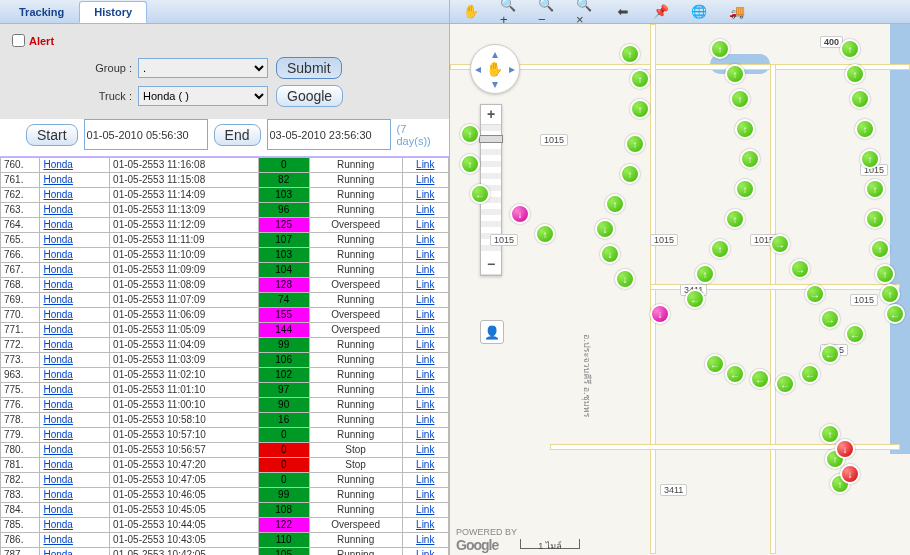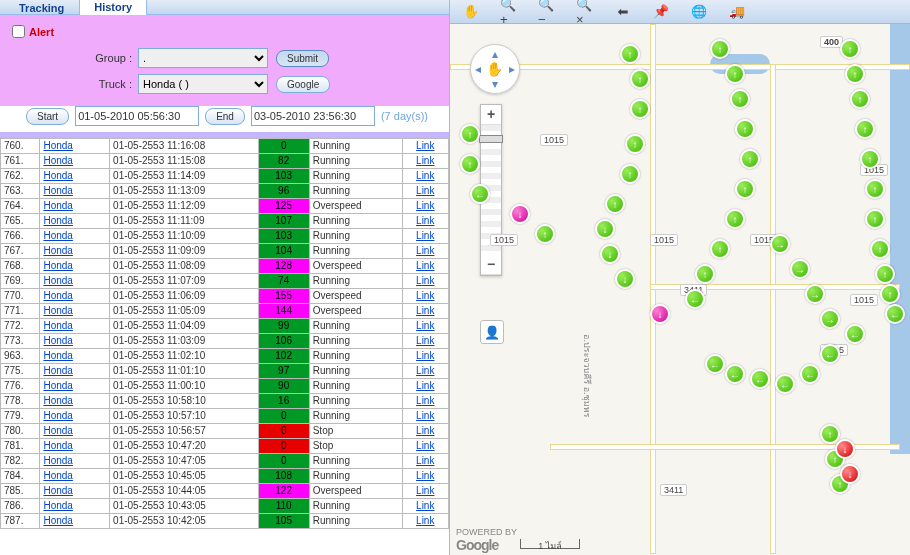--- a/index.html
+++ b/index.html
@@ -1,42 +1,42 @@
 <!DOCTYPE html>
 <html><head>
 <meta charset="utf-8">
 <style>
 * { box-sizing: border-box; margin: 0; padding: 0; }
 body { font-family: Arial, sans-serif; font-size: 11px; width: 910px; height: 555px; overflow: hidden; background: #fff; }
 .app { display: flex; width: 100%; height: 100%; }
 .left-panel { width: 450px; height: 100%; border-right: 1px solid #99bbe8; display: flex; flex-direction: column; }
-.tabs { display: flex; background: linear-gradient(#e4ecf7,#c3d7ef); border-bottom: 1px solid #99bbe8; height: 15px; align-items: center; padding: 0 4px; }
+.tabs { display: flex; background: linear-gradient(#e4ecf7,#c3d7ef); border-bottom: 1px solid #99bbe8; height: 24px; align-items: center; padding: 0 4px; }
 .tab { padding: 4px 14px; font-size: 11px; font-weight: bold; color: #15428b; cursor: pointer; border: 1px solid transparent; border-bottom: none; }
 .tab.active { background: #fff; border: 1px solid #99bbe8; border-bottom: 1px solid #fff; border-radius: 3px 3px 0 0; text-align: right; }
-.controls { padding: 10px 12px 6px 12px; background: #f0abfc; }
+.controls { padding: 10px 12px 6px 12px; background: #e5e5e5; }
 .alert-row { display: flex; align-items: center; margin-bottom: 10px; }
 .alert-row input { margin-right: 4px; }
 .alert-label { color: #c00; font-weight: bold; }
 .form-row { display: flex; align-items: center; justify-content: flex-start; margin-bottom: 6px; padding-left: 70px; }
 .form-row label { width: 50px; text-align: right; margin-right: 6px; color: #333; }
 .form-row select { width: 130px; height: 20px; font-size: 11px; border: 1px solid #7eadd9; }
-.btn { background: linear-gradient(#fff,#d7e5f5); border: 1px solid #7eadd9; border-radius: 8px; padding: 2px 10px; font-size: 10px; color: #333; cursor: pointer; margin-left: 8px; }
+.btn { background: linear-gradient(#fff,#d7e5f5); border: 1px solid #7eadd9; border-radius: 8px; padding: 2px 10px; font-size: 14px; color: #333; cursor: pointer; margin-left: 8px; }
 .btn.pressed { background: linear-gradient(#c3d7ef,#d7e5f5); border-color: #5a8ac6; }
 .date-row { display: flex; align-items: center; gap: 6px; padding: 0 12px 6px 26px; }
-.date-row input[type=text] { width: 124px; height: 20px; font-size: 11px; border: 1px solid #7eadd9; padding: 0 2px; color: #333; }
+.date-row input[type=text] { width: 124px; height: 31px; font-size: 11px; border: 1px solid #7eadd9; padding: 0 2px; color: #333; }
 .date-row .btn { margin-left: 0; }
 .days-label { color: #6fa7dd; font-size: 11px; }
-.table-wrap { flex: 1; overflow-y: auto; border-top: 6px solid #c4b5fd; }
+.table-wrap { flex: 1; overflow-y: auto; border-top: 1px solid #c4b5fd; }
 table { border-collapse: collapse; width: 100%; table-layout: fixed; }
 td { border: 1px solid #bbb; padding: 1px 3px; font-size: 10px; height: 14px; line-height: 12px; white-space: nowrap; overflow: hidden; }
 td.link, td.truck { color: #0044cc; text-decoration: underline; cursor: pointer; }
 td.num { text-align: left; color: #333; }
 td.time { color: #333; }
 td.speed { text-align: center; color: #000; font-weight: normal; }
-td.status { text-align: left; color: #333; }
+td.status { text-align: center; color: #333; }
 td.linkc { text-align: center; }
 .bg-green { background: #009926; color: #003300; }
 .bg-magenta { background: #ff00ff; color: #660033; }
 .bg-red { background: #e60000; color: #330000; }
 .right-panel { flex: 1; height: 100%; position: relative; display: flex; flex-direction: column; }
 .toolbar { height: 24px; background: linear-gradient(#e4ecf7,#c3d7ef); border-bottom: 1px solid #99bbe8; display: flex; align-items: center; gap: 20px; padding: 0 12px; }
 .toolbar .tool { width: 18px; height: 18px; display: flex; align-items: center; justify-content: center; cursor: pointer; font-size: 13px; color: #444; }
 .map { flex: 1; background: #f7f5f0; position: relative; overflow: hidden; }
 .road { position: absolute; background: #fff; border: 1px solid #e8d890; }
 .road.h { height: 6px; }
@@ -275,20 +275,28 @@
               <td class="time">01-05-2553 10:47:20</td>
               <td class="speed bg-red">0</td>
               <td class="status">Stop</td>
               <td class="link linkc">Link</td>
             </tr>
             <tr>
               <td class="num">782.</td>
               <td class="truck">Honda</td>
               <td class="time">01-05-2553 10:47:05</td>
               <td class="speed bg-green">0</td>
+              <td class="status">Running</td>
+              <td class="link linkc">Link</td>
+            </tr>
+            <tr>
+              <td class="num">783.</td>
+              <td class="truck">Honda</td>
+              <td class="time">01-05-2553 10:46:05</td>
+              <td class="speed bg-green">99</td>
               <td class="status">Running</td>
               <td class="link linkc">Link</td>
             </tr>
             <tr>
               <td class="num">784.</td>
               <td class="truck">Honda</td>
               <td class="time">01-05-2553 10:45:05</td>
               <td class="speed bg-green">108</td>
               <td class="status">Running</td>
               <td class="link linkc">Link</td>

